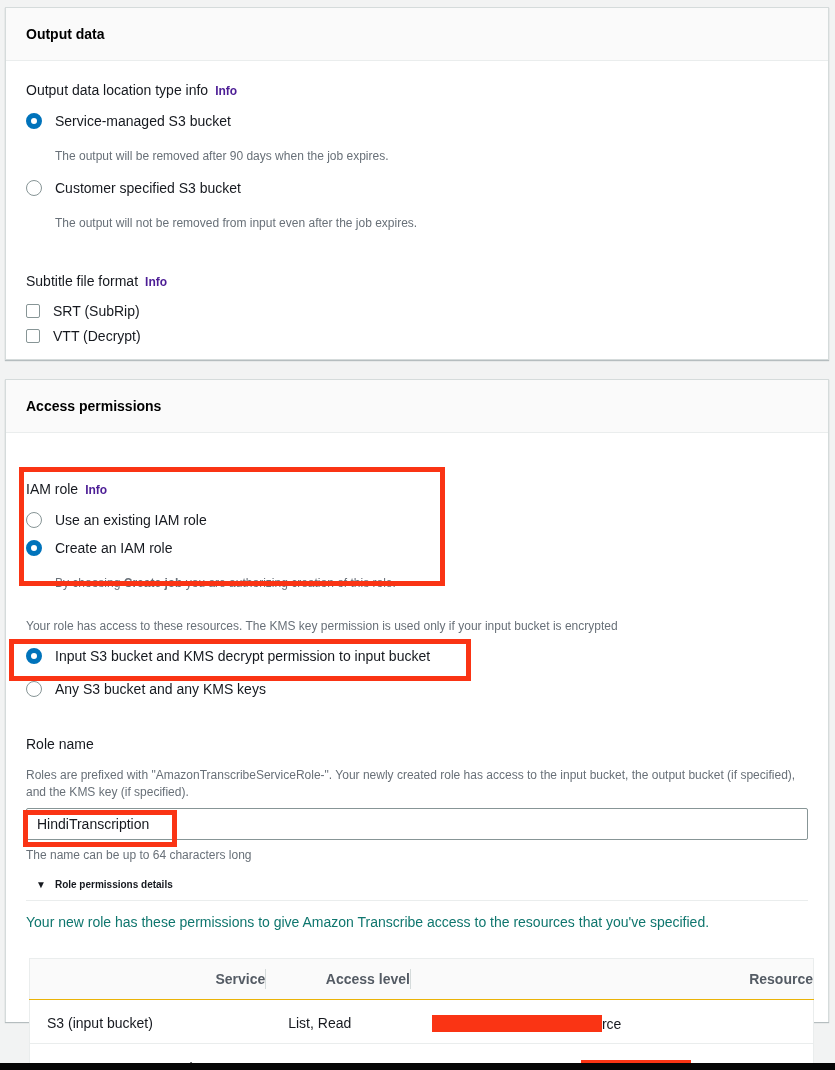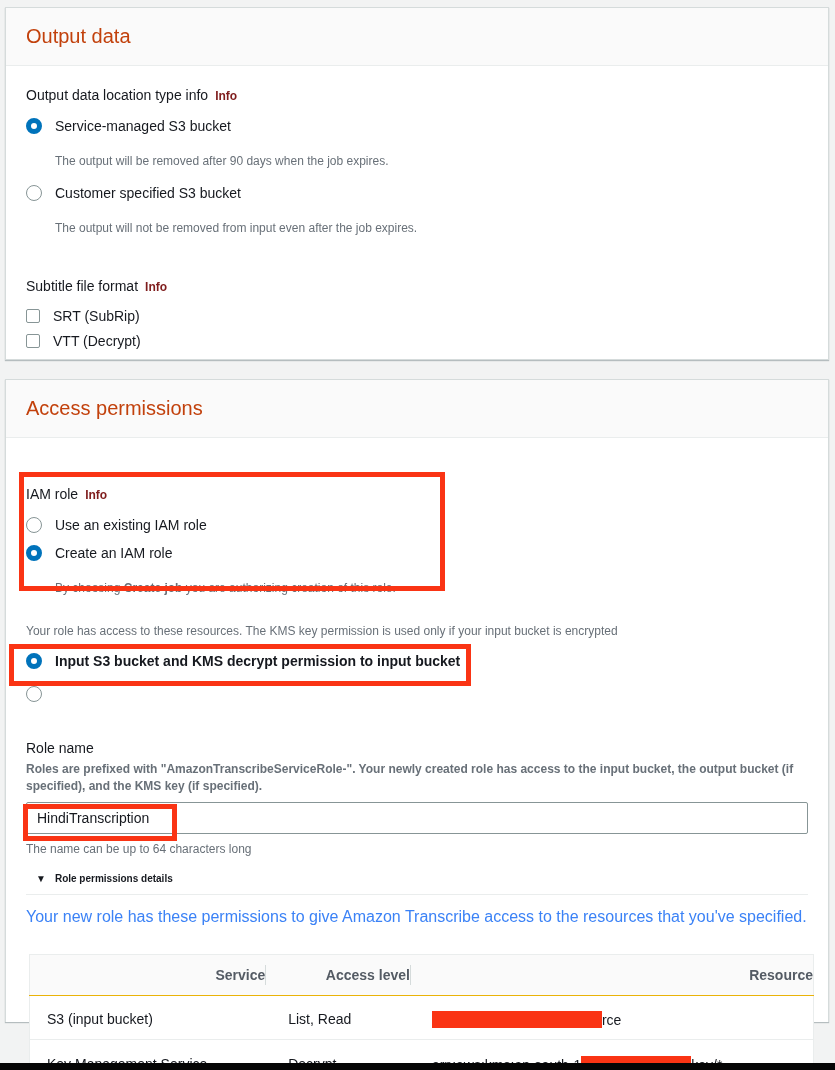--- a/index.html
+++ b/index.html
@@ -2,25 +2,25 @@
 <html><head>
 <meta charset="utf-8">
 <style>
   html,body{margin:0;padding:0;}
   body{font-family:"Liberation Sans","DejaVu Sans",sans-serif;background:#f2f3f3;}
   .page{position:relative;width:835px;height:1070px;background:#f2f3f3;overflow:hidden;}
 
   .card{position:absolute;left:5px;width:824px;background:#fff;border:1px solid #d5dbdb;
         box-shadow:0 1px 1px rgba(0,28,36,.25);box-sizing:border-box;}
   .card-header{background:#fafafa;border-bottom:1px solid #eaeded;padding:17px 20px;}
-  .card-title{font-size:20px;font-weight:normal;color:#c2410c;}
+  .card-title{font-size:14px;font-weight:bold;color:#000000;}
   .card-body{padding:20px;}
 
   .field-label{font-size:14px;color:#16191f;}
-  .info-link{font-size:12px;font-weight:bold;color:#7f1d1d;margin-left:7px;cursor:pointer;}
+  .info-link{font-size:12px;font-weight:bold;color:#4c1d95;margin-left:7px;cursor:pointer;}
   .desc{font-size:12px;color:#687078;line-height:17px;}
 
   .option-row{display:flex;align-items:flex-start;margin-top:13px;}
   .radio{flex:0 0 auto;width:16px;height:16px;border-radius:50%;background:#fff;
          border:1px solid #879596;box-sizing:border-box;margin-top:1px;}
   .radio.selected{border:5px solid #0073bb;}
   .checkbox{flex:0 0 auto;width:14px;height:14px;border:1px solid #879596;border-radius:2px;
             background:#fff;box-sizing:border-box;margin-top:2px;}
   .opt-text{margin-left:13px;}
   .opt-label{font-size:14px;color:#16191f;line-height:18px;}
@@ -31,35 +31,35 @@
   
   .red-frame{position:absolute;border:5px solid #fa3414;pointer-events:none;z-index:5;}
 
   .iam-wrap{position:relative;margin-top:27px;}
   .iam-frame{left:-7px;top:-13px;width:416px;height:109px;}
   .perm-wrap{position:relative;margin-top:12px;}
   .perm-frame{left:-17px;top:-8px;width:452px;height:32px;}
 
   .section-gap{margin-top:28px;}
   .rolename-gap{margin-top:38px;}
-  .role-desc{margin-top:5px;max-width:805px;font-weight:bold;}
+  .role-desc{margin-top:15px;max-width:805px;}
 
   .input-wrap{position:relative;margin-top:7px;}
   .text-input{width:100%;height:32px;box-sizing:border-box;border:1px solid #879596;
               border-radius:2px;padding:0 10px;font-size:14px;color:#16191f;
               font-family:"Liberation Sans","DejaVu Sans",sans-serif;background:#fff;}
   .input-frame{left:-3px;top:2px;width:144px;height:27px;}
 
   .hint{margin-top:7px;}
 
   .expander{display:flex;align-items:center;margin-top:15px;margin-left:10px;cursor:pointer;}
   .caret{font-size:10px;color:#16191f;}
   .expander-label{font-size:10px;font-weight:bold;color:#16191f;margin-left:9px;}
   .hr{border-top:1px solid #eaeded;margin-top:10px;}
-  .details-desc{font-size:16px;color:#3b82f6;margin-top:13px;}
+  .details-desc{font-size:14px;color:#0f766e;margin-top:13px;}
 
   table.perm-table{border-collapse:collapse;margin-top:28px;margin-left:3px;width:785px;
                    border:1px solid #eaeded;}
   .perm-table th{position:relative;background:#fafafa;text-align:right;font-size:14px;
                  font-weight:bold;color:#545b64;height:40px;padding:0 0 0 17px;
                  border-bottom:1px solid #eab308;}
   .perm-table th.c2,.perm-table td.c2{padding-left:23px;}
   .perm-table th.c3,.perm-table td.c3{padding-left:22px;}
   .perm-table th:not(:first-child)::before{content:"";position:absolute;left:0;top:10px;
                  width:1px;height:20px;background:#d5dbdb;}
@@ -146,30 +146,33 @@
             <div class="opt-desc"><span>By choosing </span><b>Create job</b><span> you are authorizing creation of this role.</span></div>
           </span>
         </div>
       </div>
 
       <div class="section-gap">
         <div class="desc" style="margin-top:4px;">Your role has access to these resources. The KMS key permission is used only if your input bucket is encrypted</div>
 
         <div class="perm-wrap">
           <div class="red-frame perm-frame"></div>
-          <div class="option-row" style="margin-top:0;font-weight:bold;">
+          <div class="option-row" style="margin-top:0;">
             <span class="radio selected"></span>
             <span class="opt-text">
               <span class="opt-label">Input S3 bucket and KMS decrypt permission to input bucket</span>
             </span>
           </div>
         </div>
 
         <div class="option-row" style="margin-top:15px;">
           <span class="radio"></span>
+          <span class="opt-text">
+            <span class="opt-label">Any S3 bucket and any KMS keys</span>
+          </span>
         </div>
       </div>
 
       <div class="rolename-gap">
         <div class="field-label">Role name</div>
         <div class="desc role-desc">Roles are prefixed with "AmazonTranscribeServiceRole-". Your newly created role has access to the input bucket, the output bucket (if specified), and the KMS key (if specified).</div>
         <div class="input-wrap">
           <input class="text-input" type="text" value="HindiTranscription" style="">
           <div class="red-frame input-frame"></div>
         </div>

